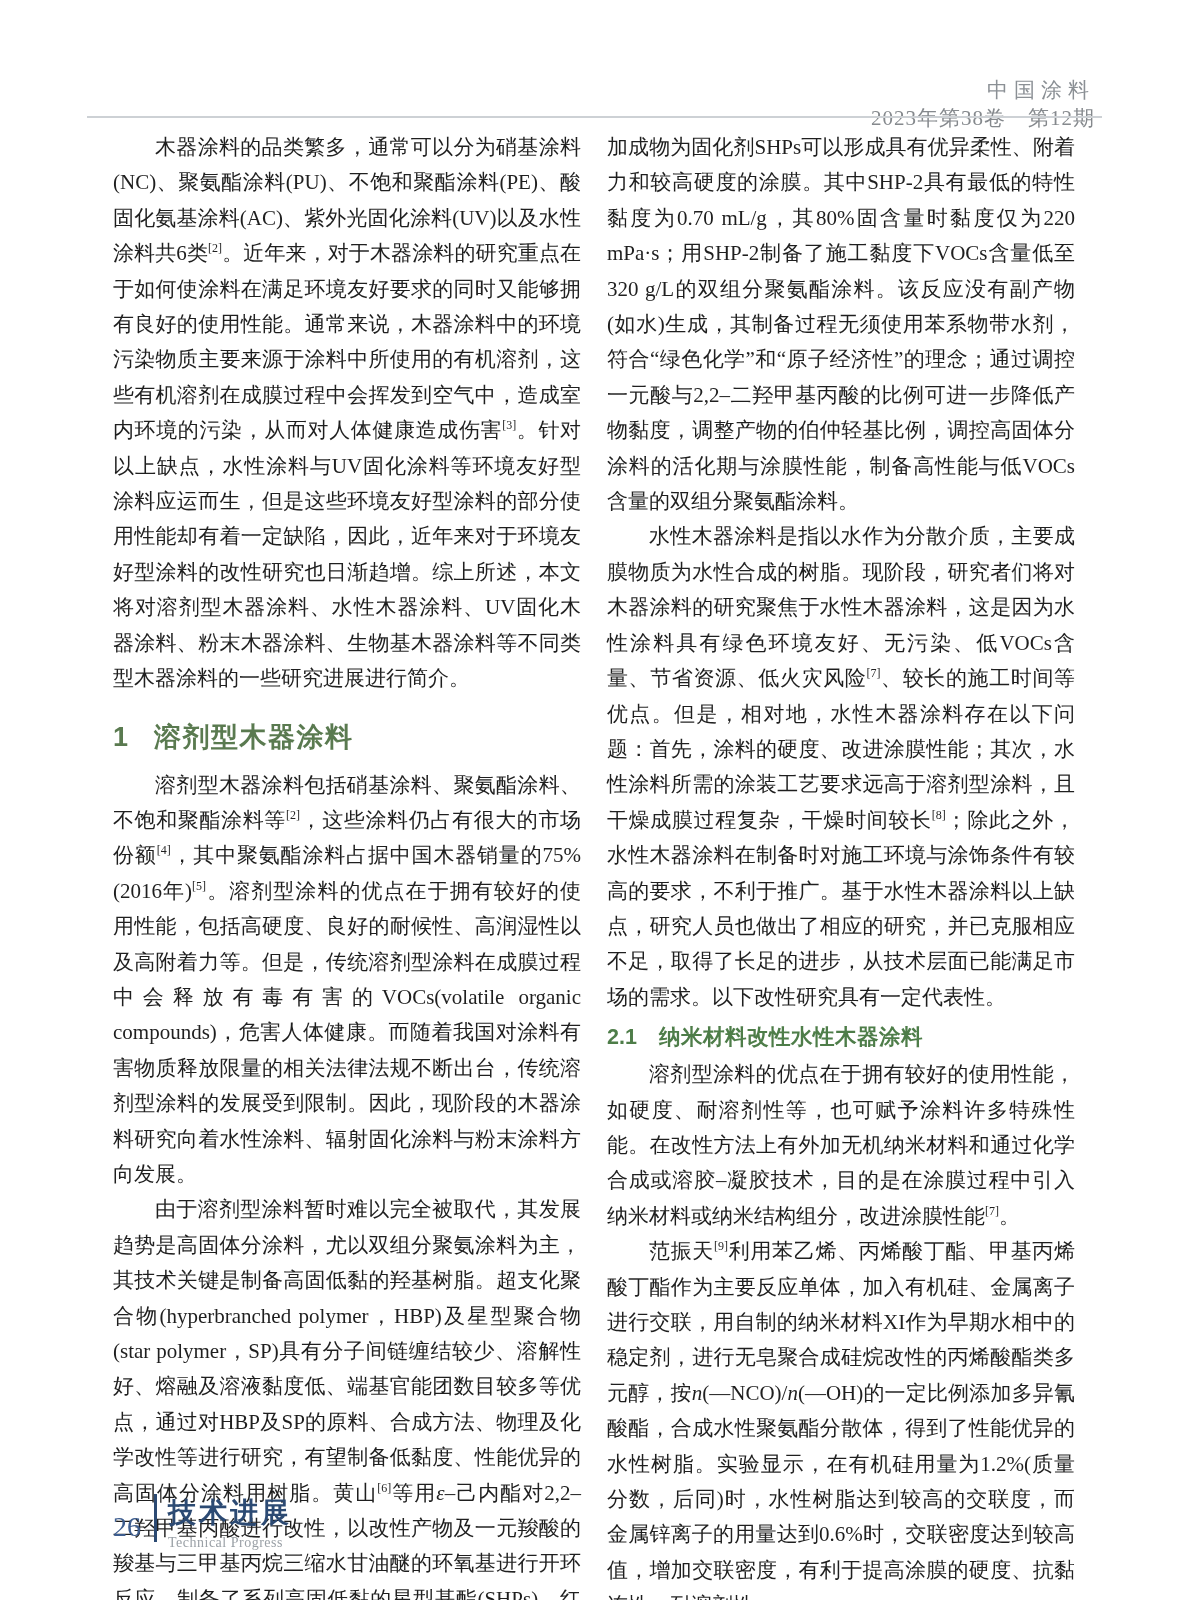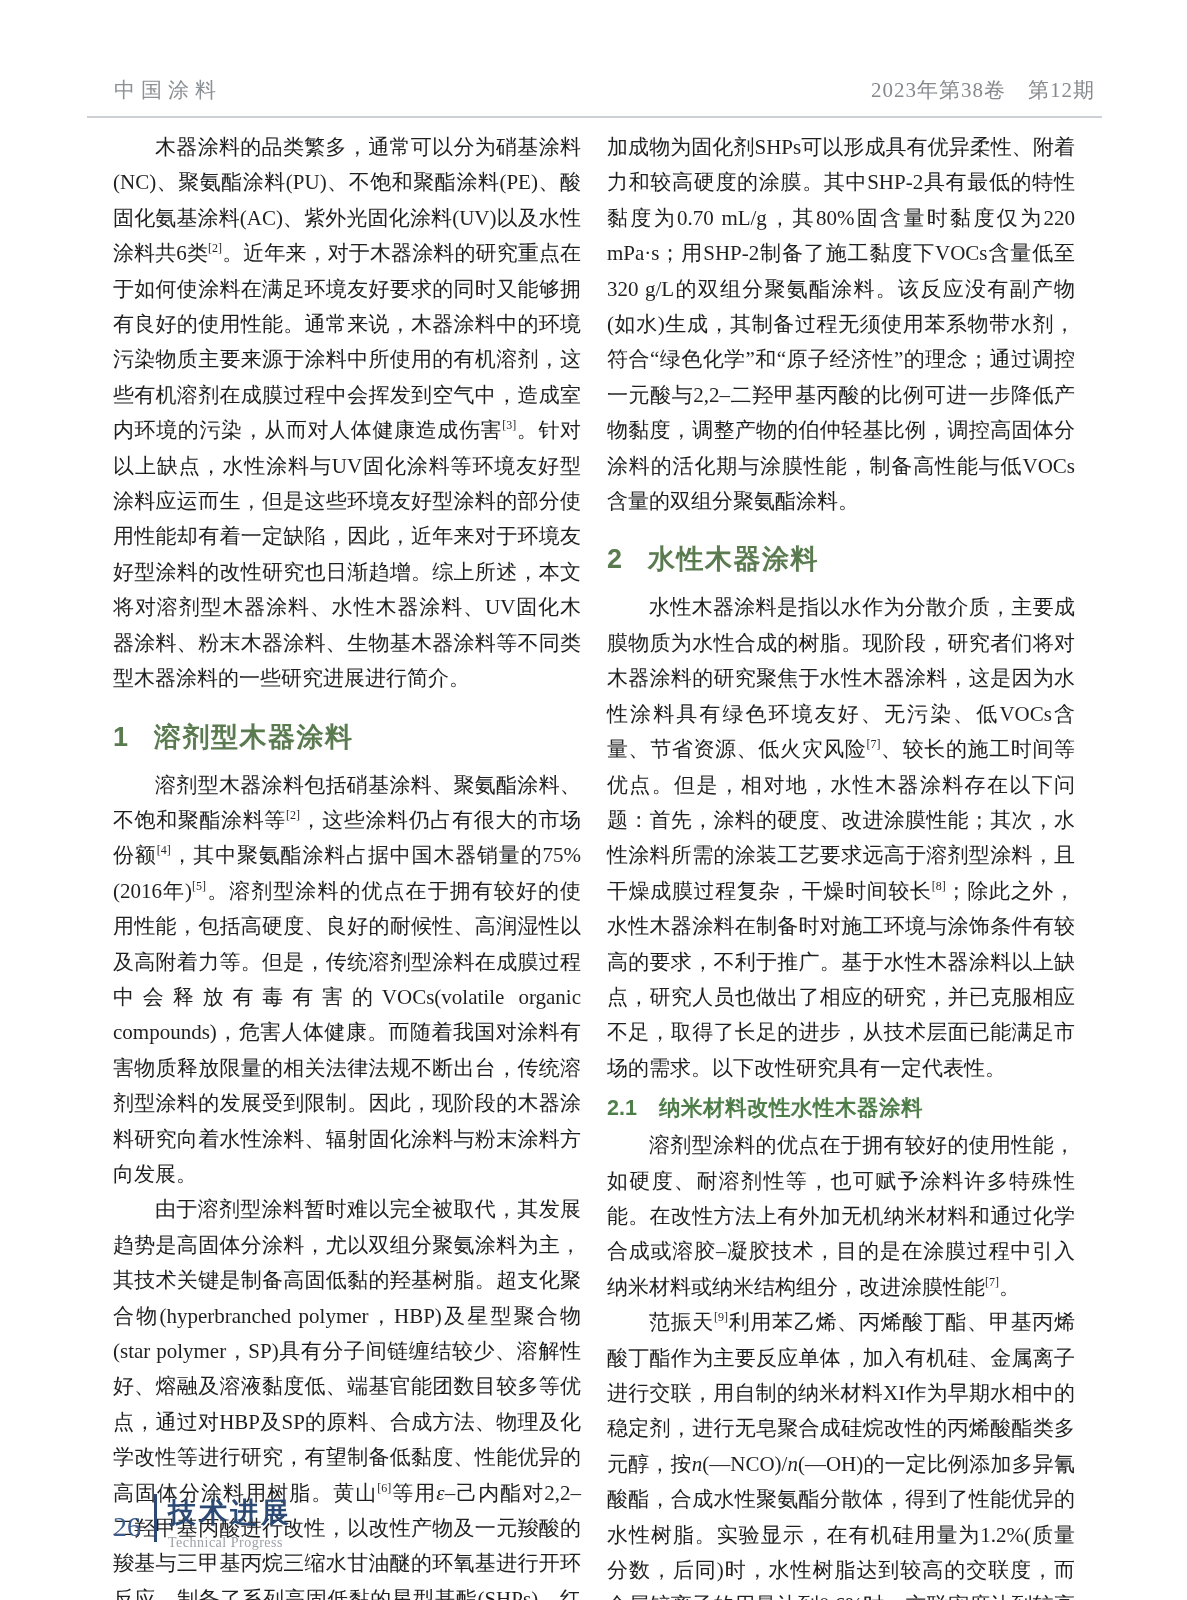--- a/index.html
+++ b/index.html
@@ -6,22 +6,22 @@
   body {
     width:1187px; height:1600px;
     background:#ffffff;
     position:relative;
     font-family:"Liberation Serif","DejaVu Serif",serif;
     color:#1f1f1f;
     overflow:hidden;
   }
   
   .header {
-    position:absolute; top:76px; left:114px; right:92px;
-    display:flex; justify-content:space-between; align-items:flex-end;
+    position:absolute; top:76px; left:122px; right:92px;
+    display:flex; justify-content:space-between; align-items:flex-end;flex-direction:column;
   }
   .journal-name {
     font-size:21px; color:#8b9095; letter-spacing:6px;
   }
   .issue-info {
     font-size:21px; color:#85898d; letter-spacing:1px;margin-left:36px;
   }
   .header-rule {
     position:absolute; top:116px; left:87px; right:85px;
     border-top:2px solid #cdd1d5; height:0;
@@ -94,23 +94,20 @@
     <p class="body indent"><span>木器涂料的品类繁多，通常可以分为硝基涂料(NC)、聚氨酯涂料(PU)、不饱和聚酯涂料(PE)、酸固化氨基涂料(AC)、紫外光固化涂料(UV)以及水性涂料共6类</span><sup>[2]</sup><span>。近年来，对于木器涂料的研究重点在于如何使涂料在满足环境友好要求的同时又能够拥有良好的使用性能。通常来说，木器涂料中的环境污染物质主要来源于涂料中所使用的有机溶剂，这些有机溶剂在成膜过程中会挥发到空气中，造成室内环境的污染，从而对人体健康造成伤害</span><sup>[3]</sup><span>。针对以上缺点，水性涂料与UV固化涂料等环境友好型涂料应运而生，但是这些环境友好型涂料的部分使用性能却有着一定缺陷，因此，近年来对于环境友好型涂料的改性研究也日渐趋增。综上所述，本文将对溶剂型木器涂料、水性木器涂料、UV固化木器涂料、粉末木器涂料、生物基木器涂料等不同类型木器涂料的一些研究进展进行简介。</span></p>
     <h2 class="sec">
       <span class="sec-num">1</span><span>溶剂型木器涂料</span>
     </h2>
     <p class="body indent"><span>溶剂型木器涂料包括硝基涂料、聚氨酯涂料、不饱和聚酯涂料等</span><sup>[2]</sup><span>，这些涂料仍占有很大的市场份额</span><sup>[4]</sup><span>，其中聚氨酯涂料占据中国木器销量的75%(2016年)</span><sup>[5]</sup><span>。溶剂型涂料的优点在于拥有较好的使用性能，包括高硬度、良好的耐候性、高润湿性以及高附着力等。但是，传统溶剂型涂料在成膜过程中会释放有毒有害的VOCs(volatile organic compounds)，危害人体健康。而随着我国对涂料有害物质释放限量的相关法律法规不断出台，传统溶剂型涂料的发展受到限制。因此，现阶段的木器涂料研究向着水性涂料、辐射固化涂料与粉末涂料方向发展。</span></p>
     <p class="body indent"><span>由于溶剂型涂料暂时难以完全被取代，其发展趋势是高固体分涂料，尤以双组分聚氨涂料为主，其技术关键是制备高固低黏的羟基树脂。超支化聚合物(hyperbranched polymer，HBP)及星型聚合物(star polymer，SP)具有分子间链缠结较少、溶解性好、熔融及溶液黏度低、端基官能团数目较多等优点，通过对HBP及SP的原料、合成方法、物理及化学改性等进行研究，有望制备低黏度、性能优异的高固体分涂料用树脂。黄山</span><sup>[6]</sup><span>等用</span><i>ε</i><span>–己内酯对2,2–二羟甲基丙酸进行改性，以改性产物及一元羧酸的羧基与三甲基丙烷三缩水甘油醚的环氧基进行开环反应，制备了系列高固低黏的星型基酯(SHPs)。红外光谱及核磁氢谱图表明，</span></p>
   </div>
 
   <div class="col">
     <p class="body"><span>加成物为固化剂SHPs可以形成具有优异柔性、附着力和较高硬度的涂膜。其中SHP-2具有最低的特性黏度为0.70 mL/g，其80%固含量时黏度仅为220 mPa·s；用SHP-2制备了施工黏度下VOCs含量低至320 g/L的双组分聚氨酯涂料。该反应没有副产物(如水)生成，其制备过程无须使用苯系物带水剂，符合“绿色化学”和“原子经济性”的理念；通过调控一元酸与2,2–二羟甲基丙酸的比例可进一步降低产物黏度，调整产物的伯仲轻基比例，调控高固体分涂料的活化期与涂膜性能，制备高性能与低VOCs含量的双组分聚氨酯涂料。</span></p>
-    <h2 class="sec">
-      <span class="sec-num">2</span><span>水性木器涂料</span>
-    </h2>
     <p class="body indent"><span>水性木器涂料是指以水作为分散介质，主要成膜物质为水性合成的树脂。现阶段，研究者们将对木器涂料的研究聚焦于水性木器涂料，这是因为水性涂料具有绿色环境友好、无污染、低VOCs含量、节省资源、低火灾风险</span><sup>[7]</sup><span>、较长的施工时间等优点。但是，相对地，水性木器涂料存在以下问题：首先，涂料的硬度、改进涂膜性能；其次，水性涂料所需的涂装工艺要求远高于溶剂型涂料，且干燥成膜过程复杂，干燥时间较长</span><sup>[8]</sup><span>；除此之外，水性木器涂料在制备时对施工环境与涂饰条件有较高的要求，不利于推广。基于水性木器涂料以上缺点，研究人员也做出了相应的研究，并已克服相应不足，取得了长足的进步，从技术层面已能满足市场的需求。以下改性研究具有一定代表性。</span></p>
     <h3 class="subsec">
       <span class="subsec-num">2.1</span><span>纳米材料改性水性木器涂料</span>
     </h3>
     <p class="body indent"><span>溶剂型涂料的优点在于拥有较好的使用性能，如硬度、耐溶剂性等，也可赋予涂料许多特殊性能。在改性方法上有外加无机纳米材料和通过化学合成或溶胶–凝胶技术，目的是在涂膜过程中引入纳米材料或纳米结构组分，改进涂膜性能</span><sup>[7]</sup><span>。</span></p>
     <p class="body indent"><span>范振天</span><sup>[9]</sup><span>利用苯乙烯、丙烯酸丁酯、甲基丙烯酸丁酯作为主要反应单体，加入有机硅、金属离子进行交联，用自制的纳米材料XI作为早期水相中的稳定剂，进行无皂聚合成硅烷改性的丙烯酸酯类多元醇，按</span><i>n</i><span>(—NCO)/</span><i>n</i><span>(—OH)的一定比例添加多异氰酸酯，合成水性聚氨酯分散体，得到了性能优异的水性树脂。实验显示，在有机硅用量为1.2%(质量分数，后同)时，水性树脂达到较高的交联度，而金属锌离子的用量达到0.6%时，交联密度达到较高值，增加交联密度，有利于提高涂膜的硬度、抗黏连性、耐溶剂性。</span></p>
 
   </div>
 
 </div>

